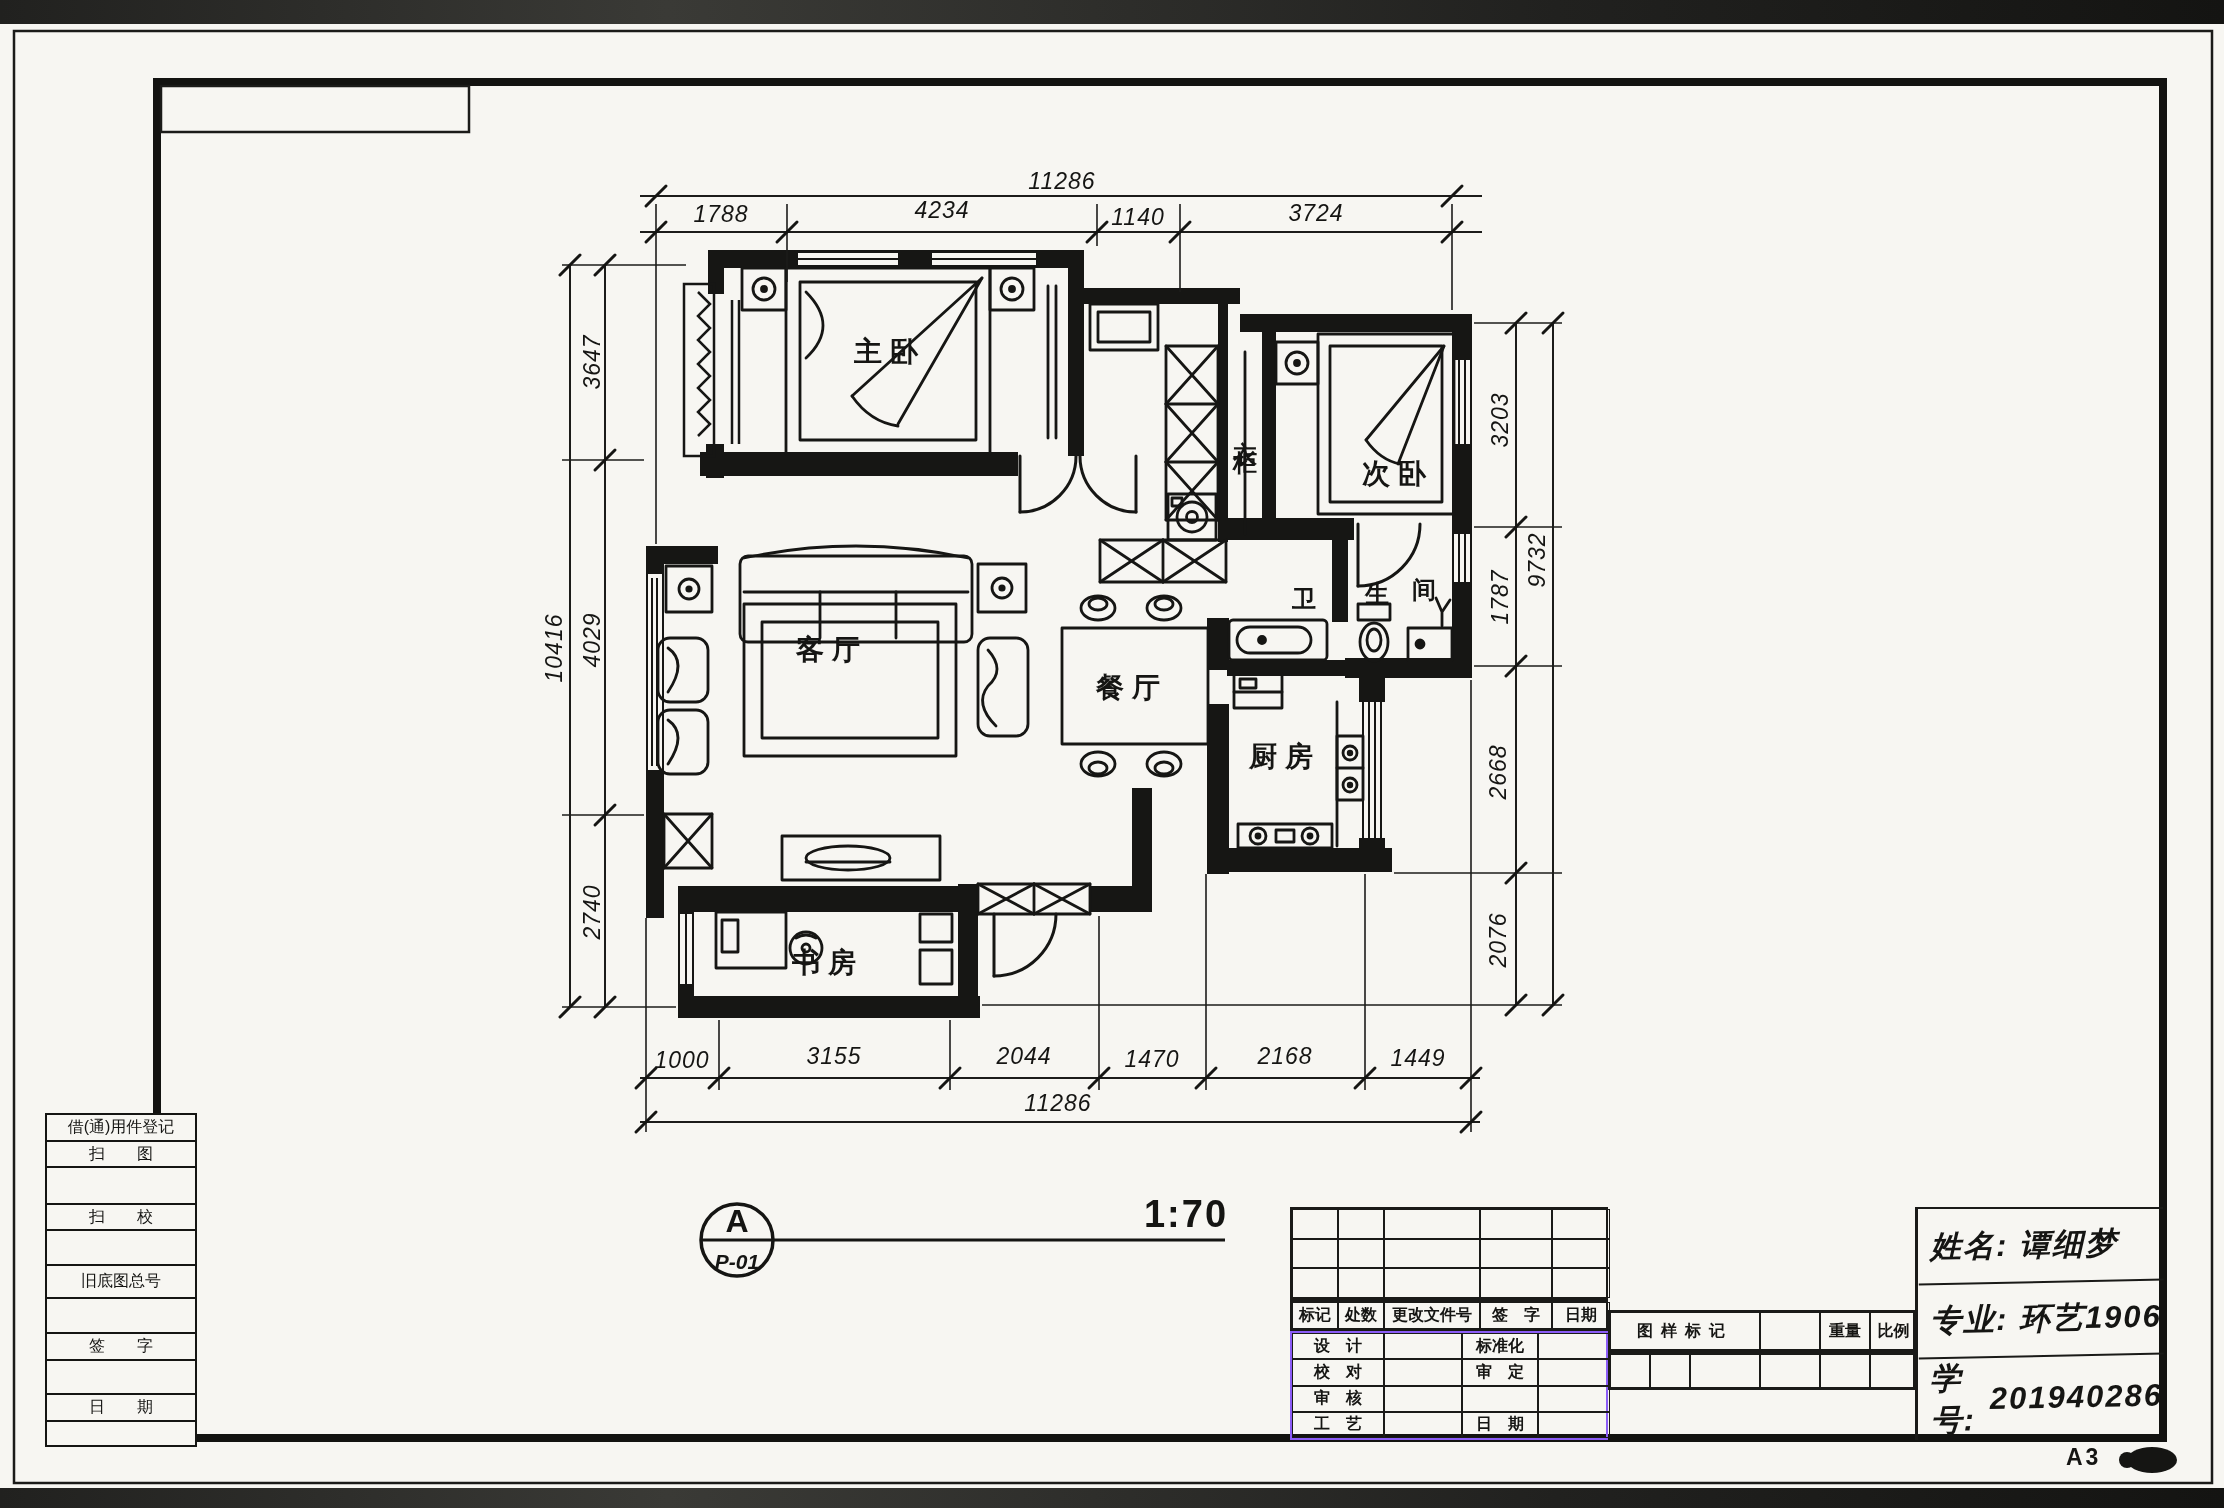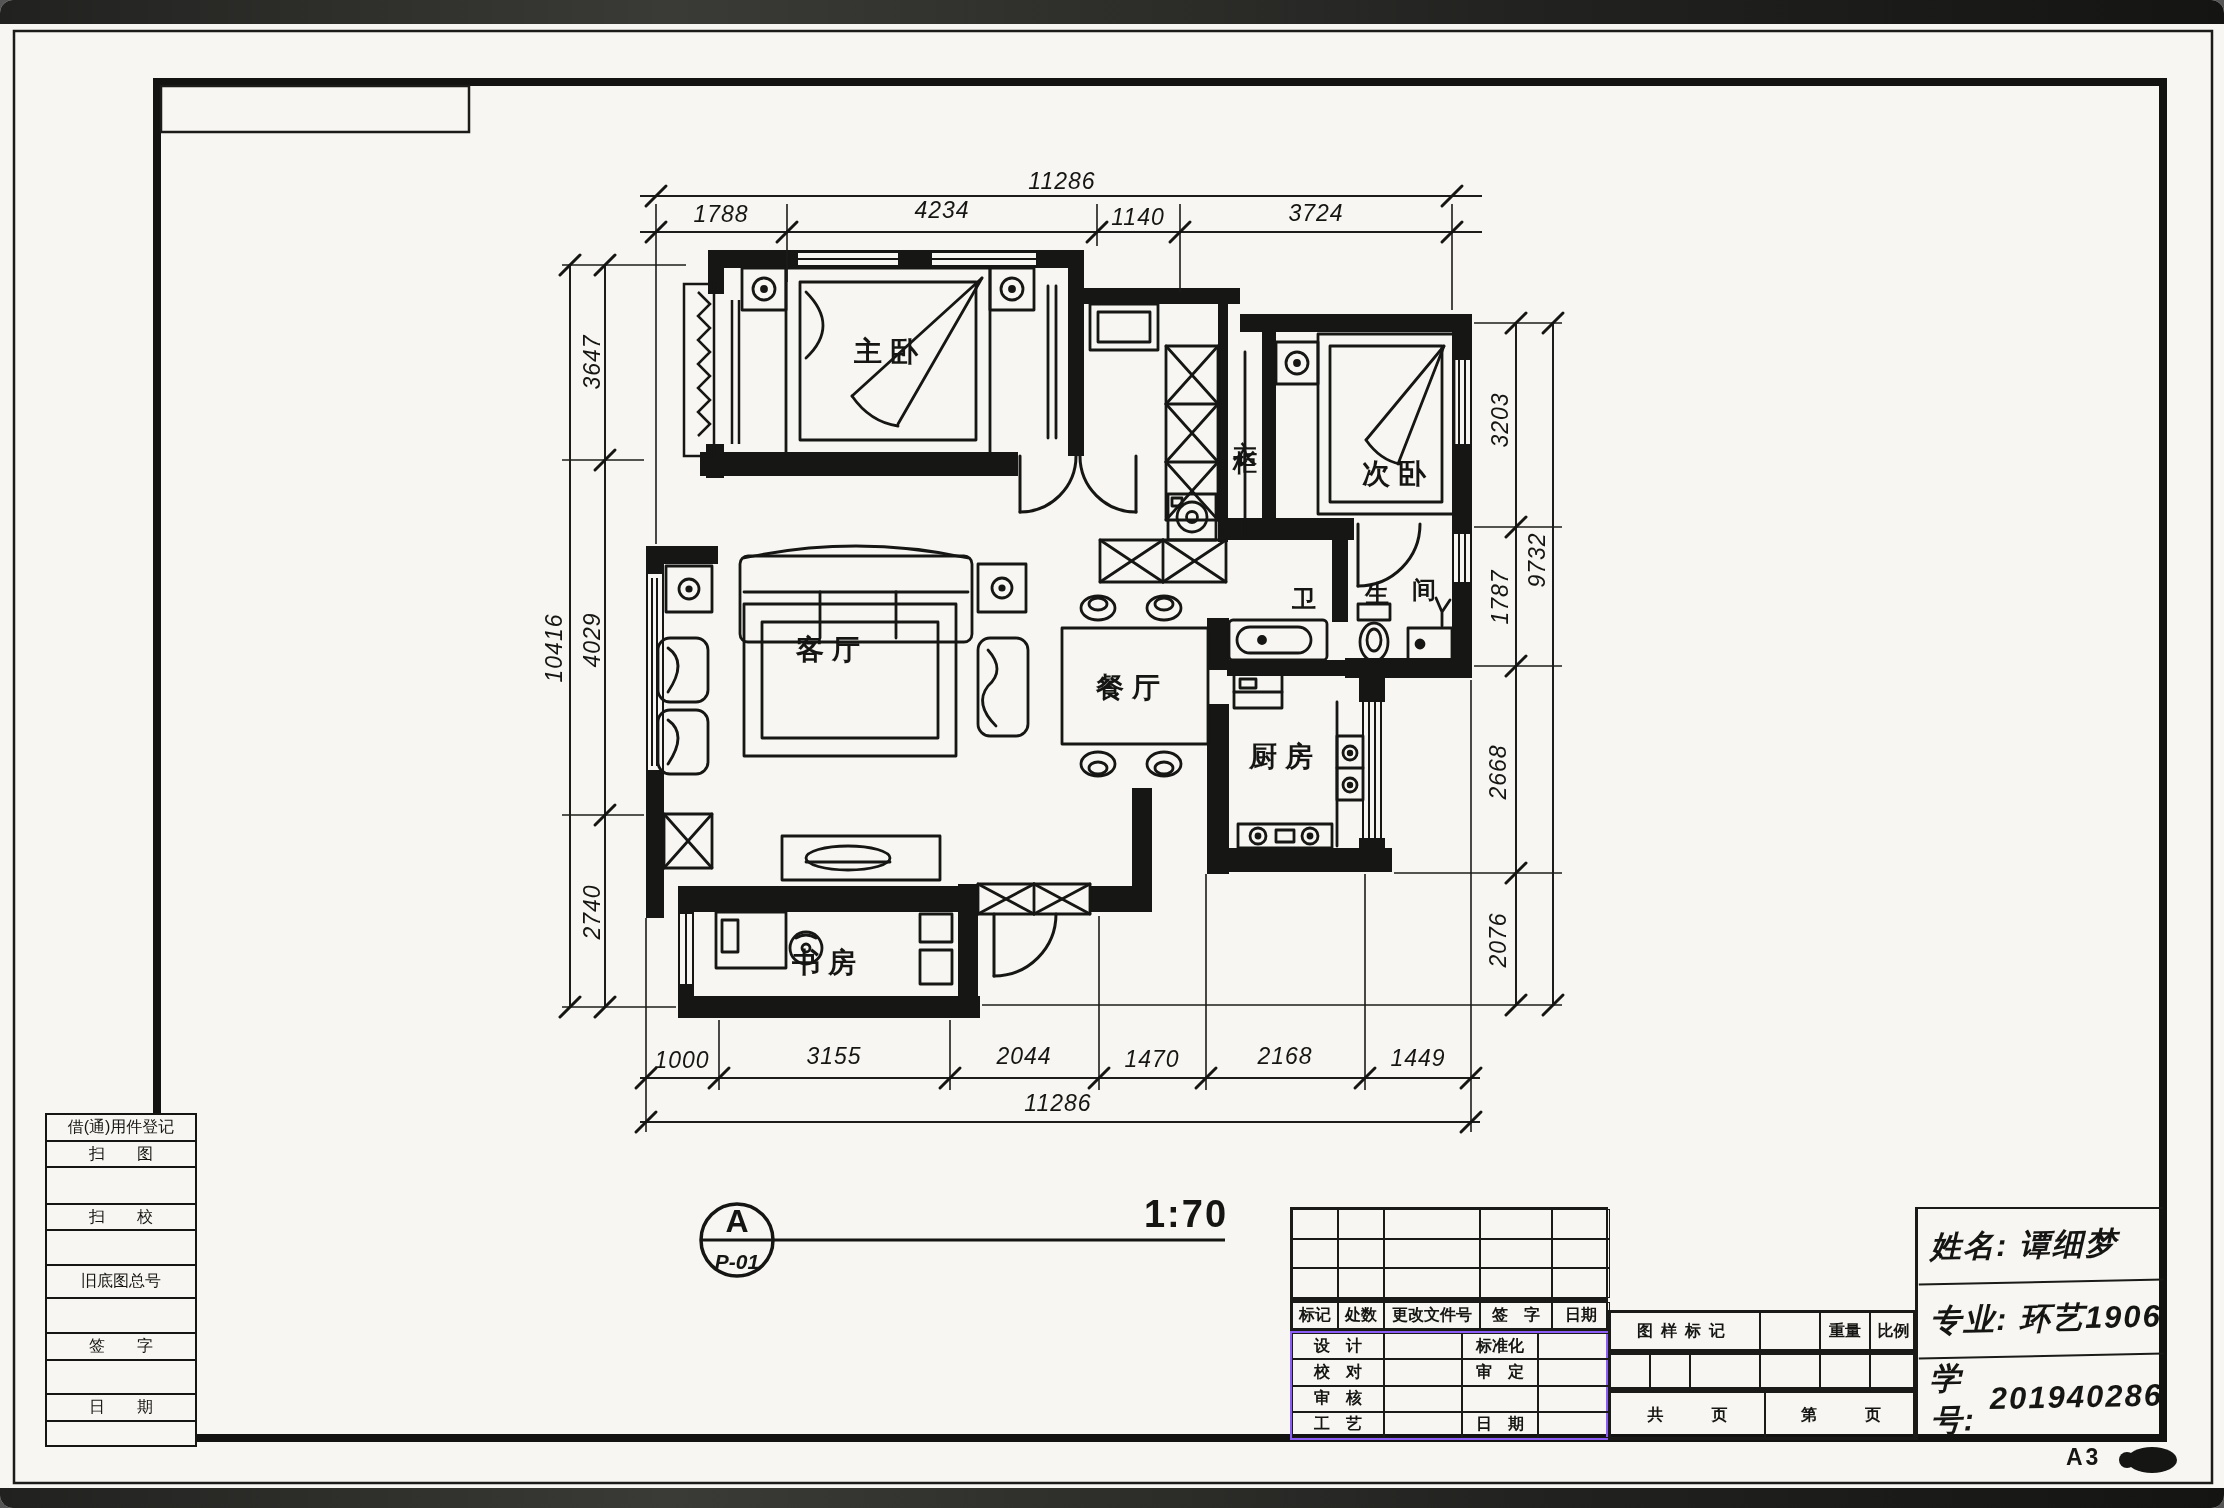--- a/index.html
+++ b/index.html
@@ -1,17 +1,17 @@
 <!DOCTYPE html>
 <html><head>
 <meta charset="utf-8">
 <style>
   html,body{margin:0;padding:0;background:#555;}
   .sheet{position:relative;width:2224px;height:1508px;background:#f7f6f2;overflow:hidden;
-         font-family:"Liberation Sans","DejaVu Sans",sans-serif;color:#151513;border-radius:13px;}
+         font-family:"Liberation Sans","DejaVu Sans",sans-serif;color:#151513;}
   .band{position:absolute;left:0;width:2224px;background:linear-gradient(90deg,#21211f,#3a3a36 30%,#21211f 70%,#141412);}
   .band.top{top:0;height:24px;}
   .band.bot{top:1488px;height:20px;}
   .lw{position:absolute;left:0;top:0;}
   .lbl{position:absolute;transform:translate(-50%,-50%);white-space:nowrap;}
   .dim{font-size:23px;font-style:italic;font-weight:500;letter-spacing:1px;}
   .dim.v{transform:translate(-50%,-50%) rotate(-90deg);}
   .room{font-size:28px;font-weight:600;letter-spacing:8px;}
   .room.small{font-size:24px;letter-spacing:0;}
   .room.vert{writing-mode:vertical-rl;transform:translate(-50%,-50%);letter-spacing:10px;font-size:24px;}
@@ -493,24 +493,20 @@
       <div class="cell">比例</div>
     </div>
     <div class="grid" style="left:318px;top:145px;width:307px;height:38px;grid-template-columns:40px 40px 70px 60px 50px 47px;border:2px solid #1a1a18">
       <div class="cell"></div>
         <div class="cell"></div>
       <div class="cell"></div>
         <div class="cell"></div>
       <div class="cell"></div>
         <div class="cell"></div>
     </div>
-    <div class="grid" style="left:318px;top:183px;width:307px;height:50px;grid-template-columns:155px 152px;border:2px solid #1a1a18">
-      <div class="cell">共　　　页</div>
-      <div class="cell">第　　　页</div>
-    </div>
   </div>
 
   <div class="nameblock">
     <div class="nrow">
       <span>姓名:</span>&nbsp;
       <span>谭细梦</span>
     </div>
     <div class="nrow">
       <span>专业:</span>&nbsp;
       <span>环艺1906</span>

